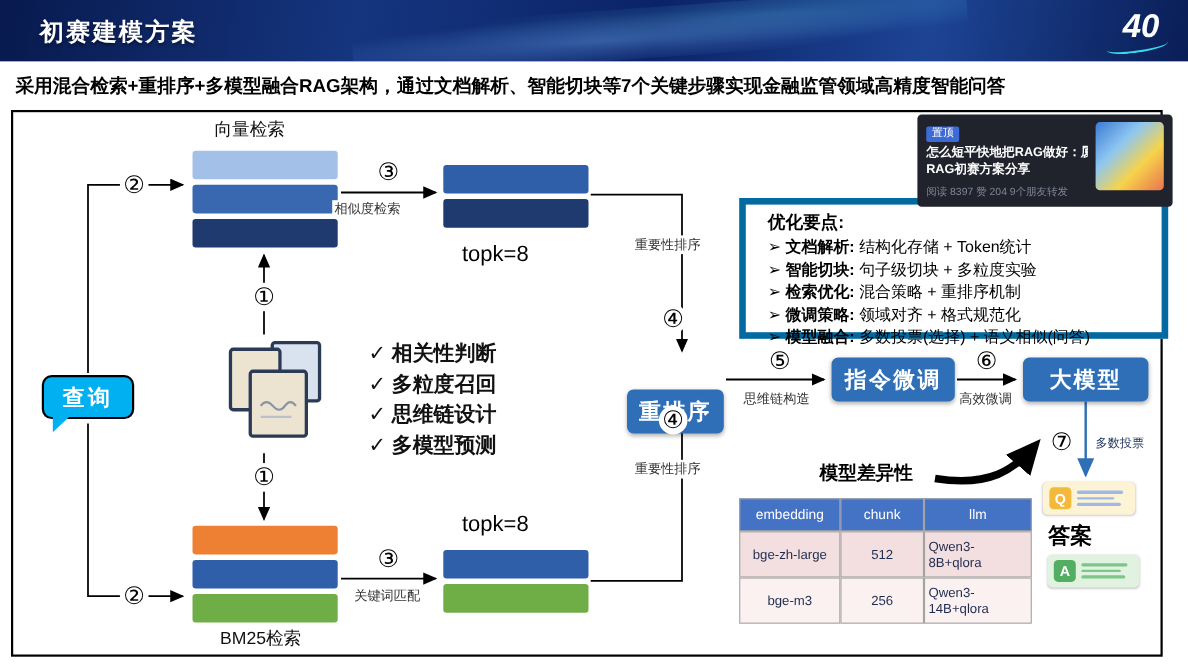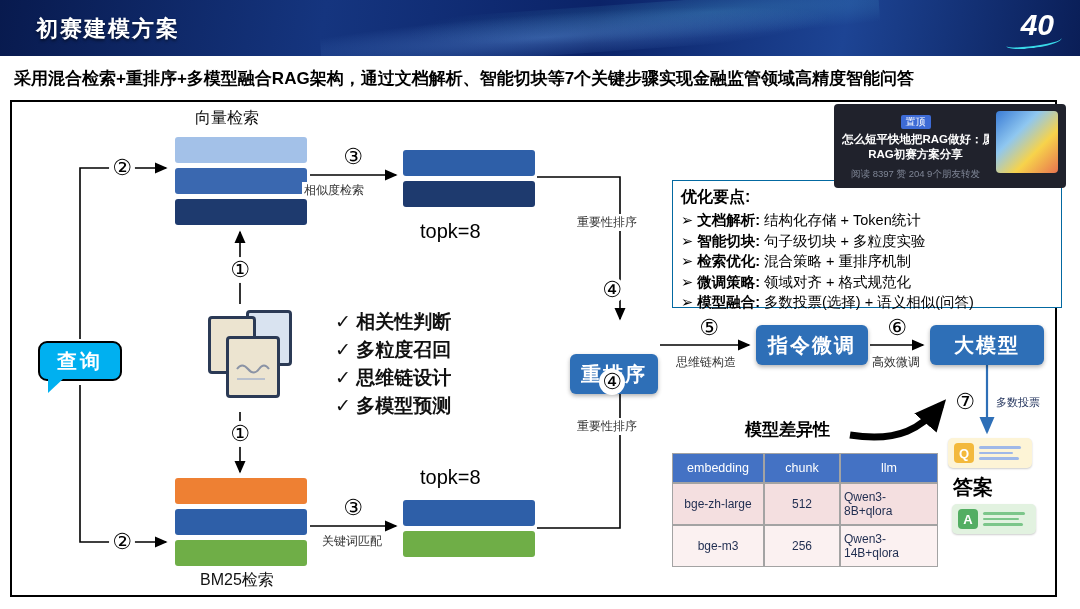--- a/index.html
+++ b/index.html
@@ -51,31 +51,31 @@
          border-left:16px solid #00b0f0; border-bottom:15px solid transparent; }
 
   
   .docs { position:absolute; left:188px; top:204px; width:108px; height:104px; }
   .doc { position:absolute; background:#ece4d0; border:3px solid #2b3a55; border-radius:4px; }
 
   .checklist { position:absolute; left:323px; top:206px; }
   .check-item { font-size:19px; font-weight:bold; color:#111; line-height:28px; white-space:nowrap; }
 
   
-  .opt { position:absolute; left:660px; top:78px; width:390px; height:128px; border:1px solid #0369a1;
-         background:#fff; padding:6px 8px; z-index:2; }
+  .opt { position:absolute; left:660px; top:78px; width:390px; height:128px; border:6px solid #0369a1;
+         background:#fff; padding:6px 20px; z-index:2; }
   .opt-title { font-size:16px; font-weight:bold; color:#000; margin-bottom:2px; }
   .opt-item { font-size:14.5px; color:#000; line-height:20.5px; white-space:nowrap; }
   .opt-item b { font-weight:bold; }
   .opt-bullet { margin-right:4px; }
 
   
   .article { position:absolute; left:822px; top:2px; width:232px; height:84px; background:#20222c;
          border-radius:4px; display:flex; gap:7px; padding:7px 8px; z-index:5; }
-  .article-left { flex:1; min-width:0;text-align:center; }
+  .article-left { flex:1; min-width:0; }
   .badge { display:inline-block; background:#3d6bd6; color:#fff; font-size:10px; padding:0 5px;
          border-radius:2px; line-height:14px; margin-bottom:3px; }
   .article-title { color:#fff; font-size:11.5px; font-weight:bold; line-height:15px; white-space:nowrap;
          overflow:hidden; }
   .article-stats { color:#7f8696; font-size:9.5px; margin-top:6px; white-space:nowrap; }
   .thumb { width:62px; height:62px; border-radius:4px; flex:0 0 62px;
          background:linear-gradient(135deg,#3a7bd5 0%,#8fc7f0 35%,#f7d34b 65%,#e8744f 100%); }
 
   
   .tbl { position:absolute; left:660px; top:351px; display:grid; grid-template-columns:92px 76px 98px;

